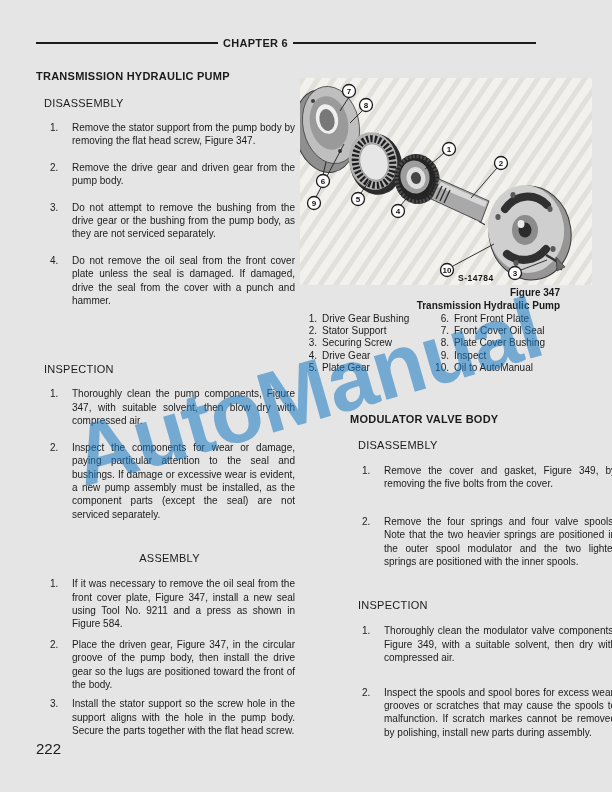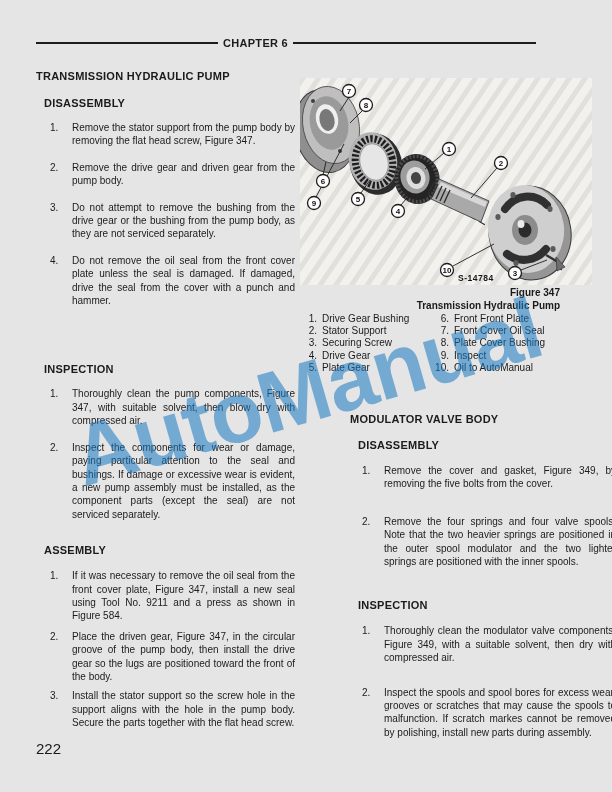--- a/index.html
+++ b/index.html
@@ -17,21 +17,21 @@
   .rule { border-top:2px solid #1c1c1c; height:0; }
   .rule-left  { width:182px; }
   .rule-right { flex:1; }
   .chapter { font-size:11px; font-weight:bold; letter-spacing:0.3px; padding:0 5px; white-space:nowrap; }
 
   
   .col-left  { position:absolute; left:36px;  top:70px;  width:259px; }
   .col-right { position:absolute; left:310px; top:413px; width:266px;margin-left:40px; }
 
   .sec-title { font-size:11px; font-weight:bold; letter-spacing:0.25px; line-height:13px; }
-  .sub-head  { font-size:11px; font-weight:bold; letter-spacing:0.25px; line-height:13px;padding-left:8px; }
+  .sub-head  { font-size:11px; font-weight:normal; letter-spacing:0.25px; line-height:13px;padding-left:8px; }
 
   .item {
     display:grid; grid-template-columns:13px 1fr; column-gap:9px;
     margin-left:14px; font-size:10px; line-height:13.4px; text-align:justify;
   }
   .item .num { text-align:left; }
   .col-right .item { margin-left:12px; }
 
   
   .figure-photo { position:absolute; left:300px; top:78px; width:292px; height:207px; }
@@ -97,21 +97,21 @@
     <div class="sub-head" style="margin-top:56px;">INSPECTION</div>
     <div class="item mt11">
       <span class="num">1.</span>
       <span class="txt">Thoroughly clean the pump components, Figure 347, with suitable solvent, then blow dry with compressed air.</span>
     </div>
     <div class="item mt13">
       <span class="num">2.</span>
       <span class="txt">Inspect the components for wear or damage, paying particular attention to the seal and bushings. If damage or excessive wear is evident, a new pump assembly must be installed, as the component parts (except the seal) are not serviced separately.</span>
     </div>
 
-    <div class="sub-head" style="margin-top:23px;">ASSEMBLY</div>
+    <div class="sub-head" style="margin-top:31px;text-align:center;">ASSEMBLY</div>
     <div class="item" style="margin-top:12px;">
       <span class="num">1.</span>
       <span class="txt">If it was necessary to remove the oil seal from the front cover plate, Figure 347, install a new seal using Tool No. 9211 and a press as shown in Figure 584.</span>
     </div>
     <div class="item" style="margin-top:7px;">
       <span class="num">2.</span>
       <span class="txt">Place the driven gear, Figure 347, in the circular groove of the pump body, then install the drive gear so the lugs are positioned toward the front of the body.</span>
     </div>
     <div class="item" style="margin-top:6px;">
       <span class="num">3.</span>

